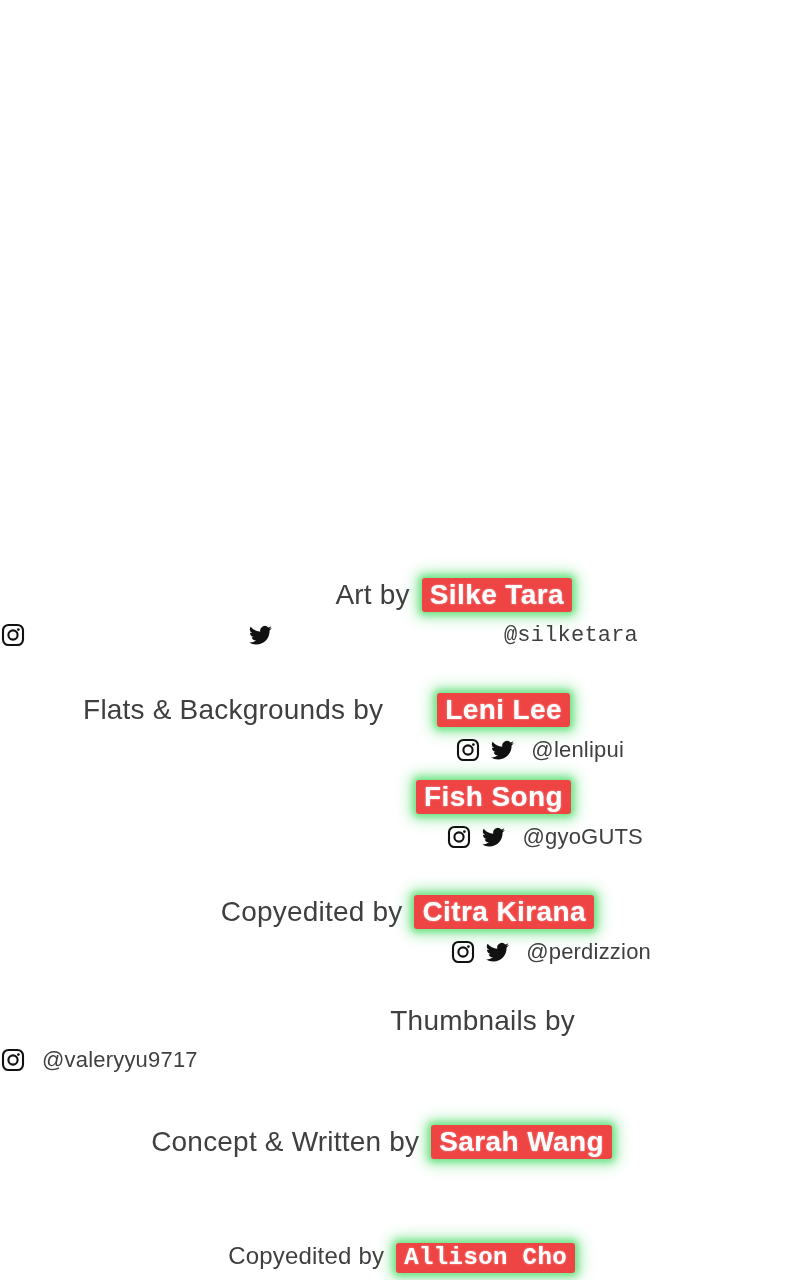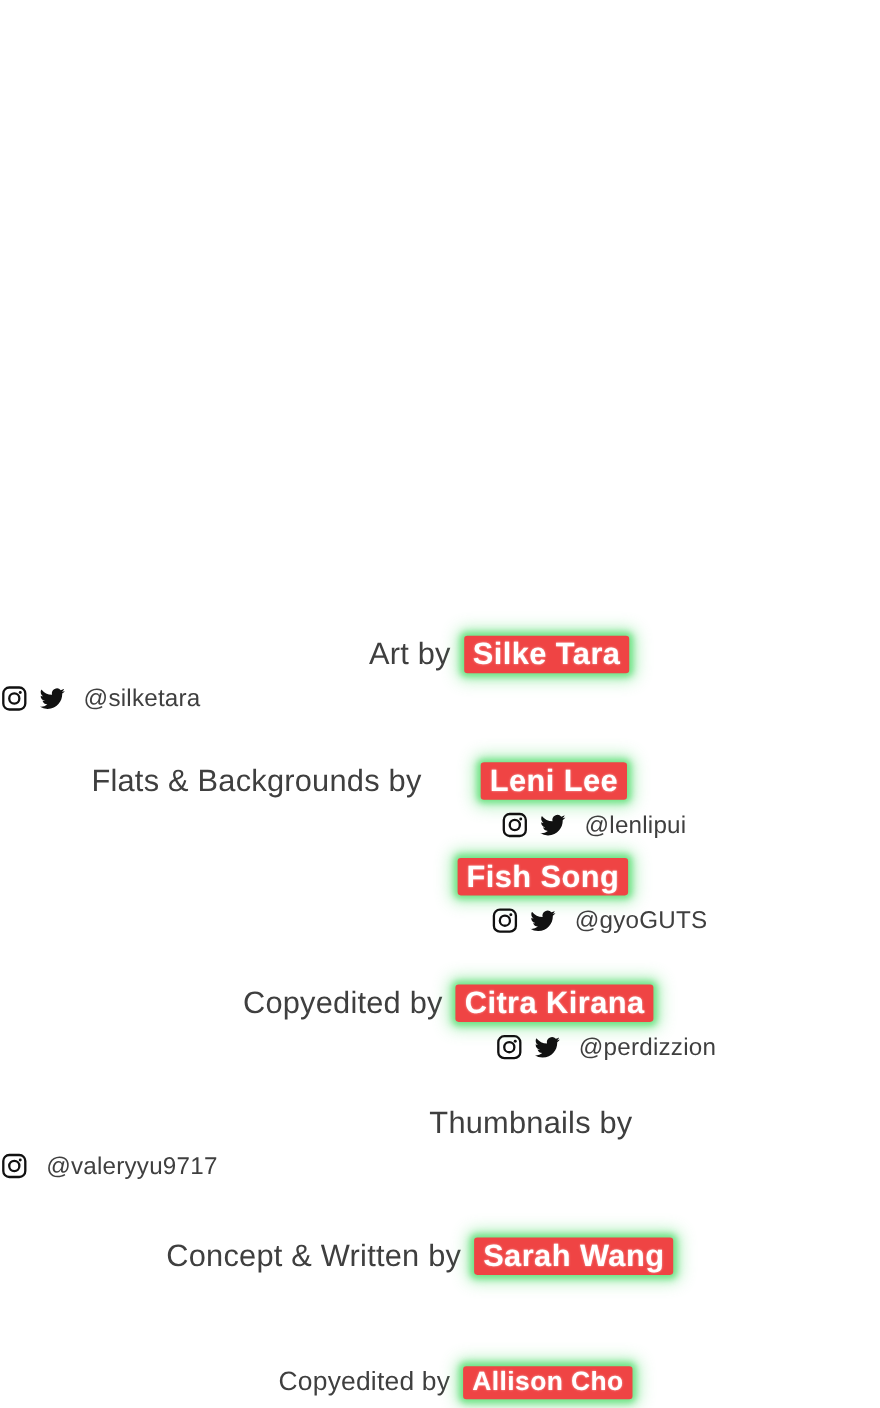--- a/index.html
+++ b/index.html
@@ -90,21 +90,21 @@
 </head>
 <body>
 
 <div class="credits">
 
   <div class="credit-block abs" style="left:0; top:18px; width:660px;">
     <div class="credit-line" style="justify-content:flex-end; padding-right:88px;">
       <span class="role">Art by</span>
       <span class="name">Silke Tara</span>
     </div>
-    <div class="handle-line" style="justify-content:flex-start; padding-right:22px;">
+    <div class="handle-line" style="justify-content:space-between; padding-right:22px;font-family:Liberation Mono, monospace;">
       <span class="icon">
         <svg width="24" height="24" viewBox="0 0 24 24">
             <rect x="2" y="2" width="20" height="20" rx="5.5" fill="none" stroke="#111" stroke-width="2.1"></rect>
             <circle cx="12" cy="12" r="4.6" fill="none" stroke="#111" stroke-width="2.1"></circle>
             <circle cx="17.4" cy="6.6" r="1.35" fill="#111"></circle>
           </svg>
       </span>
       <span class="icon">
         <svg width="25" height="25" viewBox="0 0 24 24">
             <path fill="#111" d="M23 4.9c-.8.36-1.7.6-2.6.72a4.5 4.5 0 0 0 2-2.5 9 9 0 0 1-2.9 1.1 4.5 4.5 0 0 0-7.7 4.1A12.8 12.8 0 0 1 2.5 3.6a4.5 4.5 0 0 0 1.4 6 4.4 4.4 0 0 1-2-.57v.06a4.5 4.5 0 0 0 3.6 4.4 4.5 4.5 0 0 1-2 .08 4.5 4.5 0 0 0 4.2 3.1A9 9 0 0 1 1 18.6a12.7 12.7 0 0 0 6.9 2c8.3 0 12.8-6.9 12.8-12.8v-.6A9 9 0 0 0 23 4.9z"></path>
@@ -199,17 +199,17 @@
   <div class="credit-block abs" style="left:0; top:565px; width:660px;">
     <div class="credit-line" style="justify-content:flex-end; padding-right:48px;">
       <span class="role">Concept &amp; Written by</span>
       <span class="name">Sarah Wang</span>
     </div>
   </div>
 
   <div class="credit-block abs" style="left:0; top:682px; width:660px;">
     <div class="credit-line" style="justify-content:flex-end; padding-right:85px;">
       <span class="role" style="font-size:24px;">Copyedited by</span>
-      <span class="name" style="font-size:24px;">Allison Cho</span>
+      <span class="name" style="font-size:24px;font-family:Liberation Mono, monospace;">Allison Cho</span>
     </div>
   </div>
 
 </div>
 
 </body></html>

